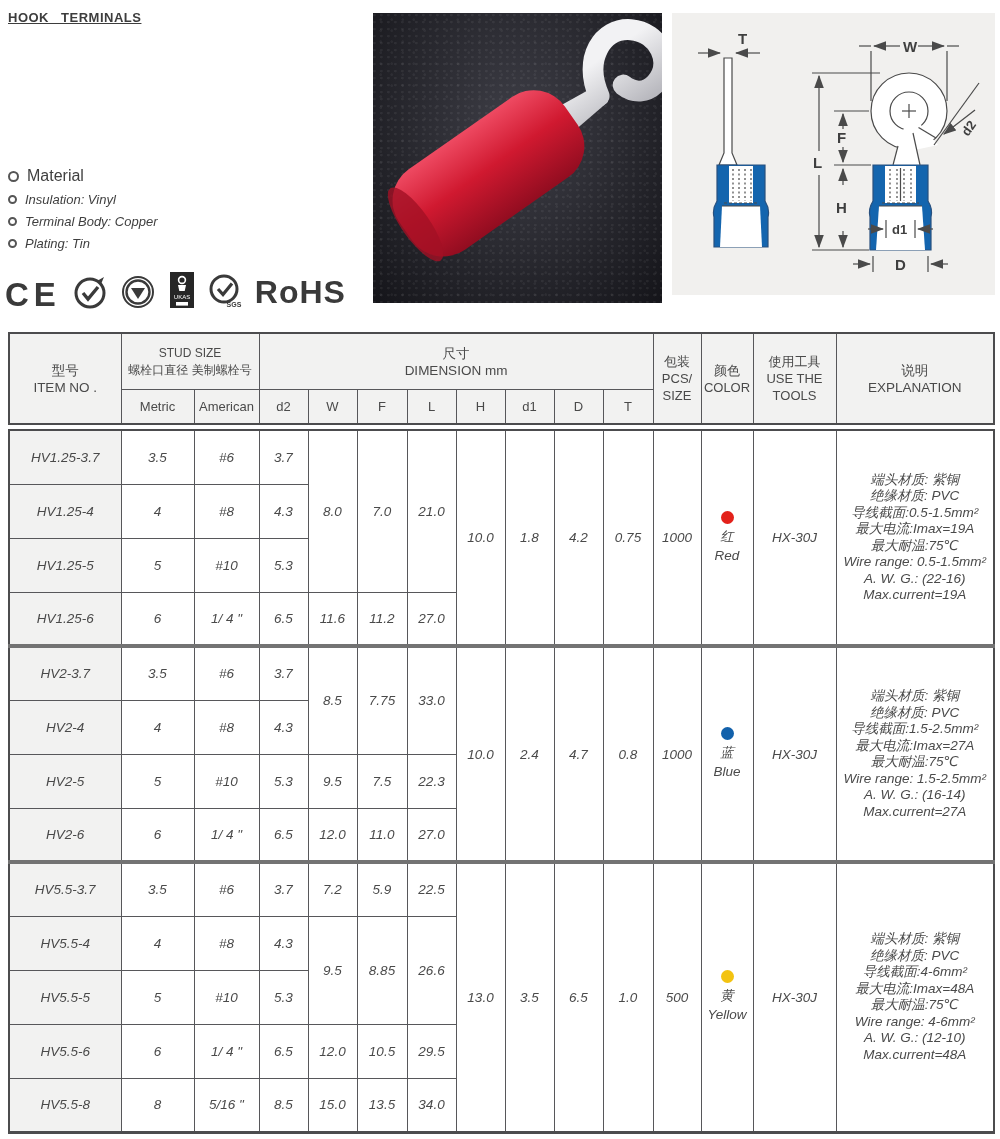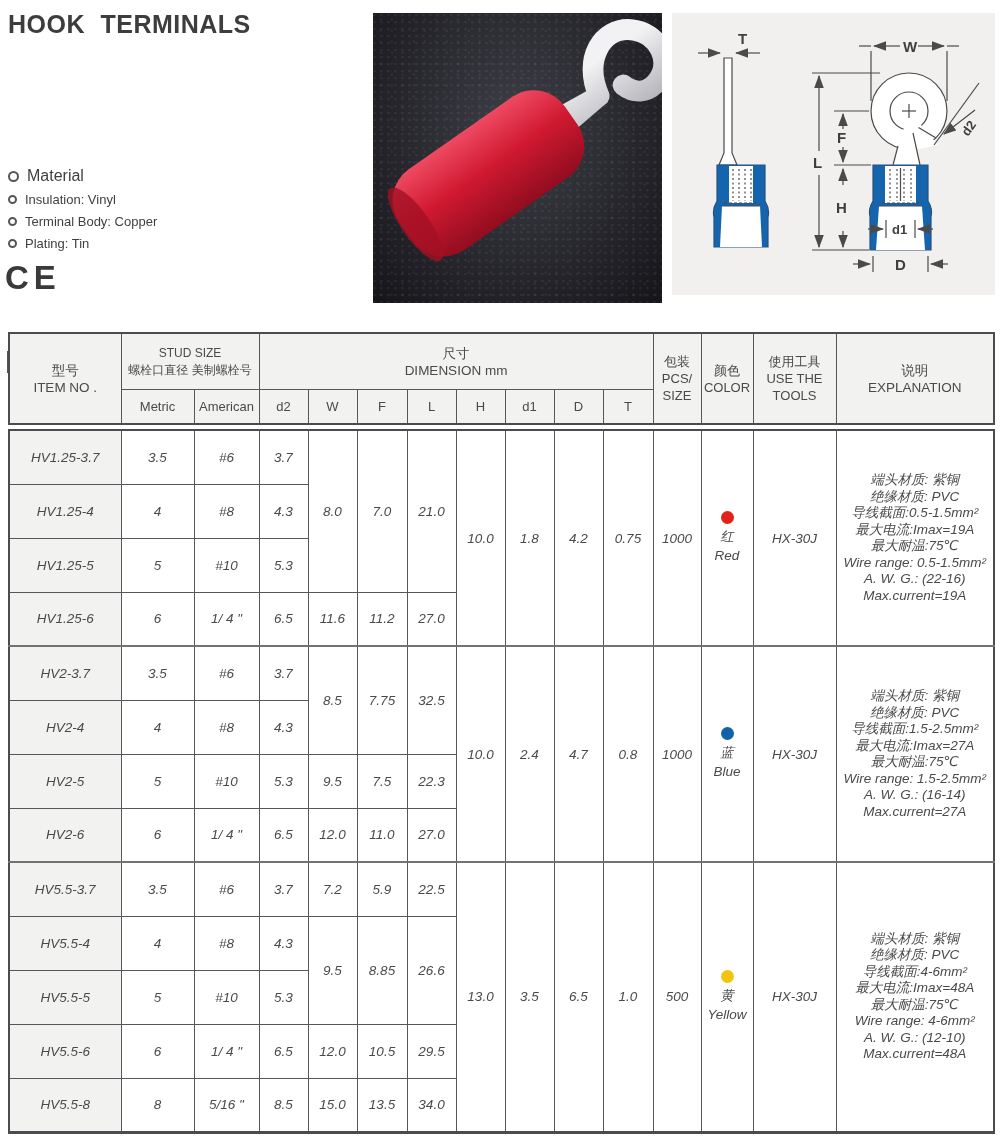--- a/index.html
+++ b/index.html
@@ -1,30 +1,30 @@
 <!DOCTYPE html>
 <html><head>
 <meta charset="utf-8">
 <style>
   html,body{margin:0;padding:0;background:#fff;}
   .page{position:relative;width:1000px;height:1139px;background:#fff;
         font-family:"Liberation Sans","DejaVu Sans",sans-serif;color:#454545;overflow:hidden;}
   .pre{white-space:pre-line;}
 
   
-  .title{position:absolute;left:8px;top:10px;font-size:25px;font-weight:bold;color:#3d3d3d;
-         letter-spacing:.5px;word-spacing:8px;}
+  .title{position:absolute;left:8px;top:10px;font-size:13px;font-weight:bold;color:#3d3d3d;
+         letter-spacing:.5px;word-spacing:8px;text-decoration:underline;}
   .materials{position:absolute;left:8px;top:167px;}
   .mat-row{display:flex;align-items:center;margin-bottom:7px;}
   .bullet{width:7px;height:7px;border:2px solid #555;border-radius:50%;display:inline-block;
           margin-right:8px;flex:none;}
   .bullet.small{width:5px;height:5px;}
   .mat-head-txt{font-size:16px;color:#3f3f3f;}
-  .mat-item-txt{font-size:13px;color:#3f3f3f;}
-  .certs{position:absolute;left:5px;top:261px;display:flex;align-items:flex-start;gap:10px;height:44px;flex-direction:column;}
+  .mat-item-txt{font-size:13px;color:#3f3f3f;font-style:italic;}
+  .certs{position:absolute;left:5px;top:267px;display:flex;align-items:flex-end;gap:10px;height:44px;}
   .ce{font-size:33px;font-weight:600;letter-spacing:5px;color:#3a3a3a;line-height:1;}
   .certs svg{display:block;}
   .rohs{font-size:32px;font-weight:bold;color:#3a3a3a;letter-spacing:1px;}
 
   
   .photo{position:absolute;left:373px;top:13px;width:289px;height:290px;
          background-color:#27272d;
          background-image:
            radial-gradient(circle at 20% 30%, rgba(255,255,255,.06) 0 1px, transparent 1.6px),
            radial-gradient(circle at 70% 60%, rgba(255,255,255,.05) 0 1px, transparent 1.6px),
@@ -46,21 +46,21 @@
   .thead .tbl{border:2px solid #4c4c4e;}
   .thead td{background:#f2f2f1;font-size:13px;line-height:17px;}
   .thead tr.h1 td{height:55px;}
   .thead tr.h2 td{height:33px;}
   .thead .cjk{font-size:13.5px;}
   .thead .studline{font-size:12px;letter-spacing:0;}
   .tbody-wrap{position:absolute;left:8px;top:429px;font-style:italic;}
   .tbody-wrap .tbl{border:2px solid #4c4c4e;border-bottom-width:3px;}
   .tbody-wrap tr{height:54px;}
   .ic{background:#f2f2f1;}
-  tr.gs td{border-top:2px solid #737373;margin-top:12px;}
+  tr.gs td{border-top:4px solid #737373;margin-top:12px;}
   .expl{text-align:left;font-size:11px;line-height:16.5px;padding:6px 4px 6px 8px;color:#3f3f3f;}
   .colorcell{font-size:13px;line-height:19px;}
   .dot{display:block;width:13px;height:13px;border-radius:50%;margin:0 auto 3px auto;}
 </style>
 </head>
 <body>
 
 <div class="page">
 
   <div class="title">HOOK  TERMINALS</div>
@@ -351,21 +351,21 @@
         <td>27.0</td>
       </tr>
 
       <tr class="gs">
         <td class="ic">HV2-3.7</td>
         <td>3.5</td>
         <td>#6</td>
         <td>3.7</td>
         <td rowspan="2">8.5</td>
         <td rowspan="2">7.75</td>
-        <td rowspan="2">32.5</td>
+        <td rowspan="2">33.0</td>
         <td rowspan="4">10.0</td>
         <td rowspan="4">2.4</td>
         <td rowspan="4">4.7</td>
         <td rowspan="4">0.8</td>
         <td rowspan="4">1000</td>
         <td rowspan="4" class="colorcell">
           <span class="dot" style="background-color: rgb(18, 97, 171);"></span>
           <span class="pre">蓝
 Blue</span>
         </td>

